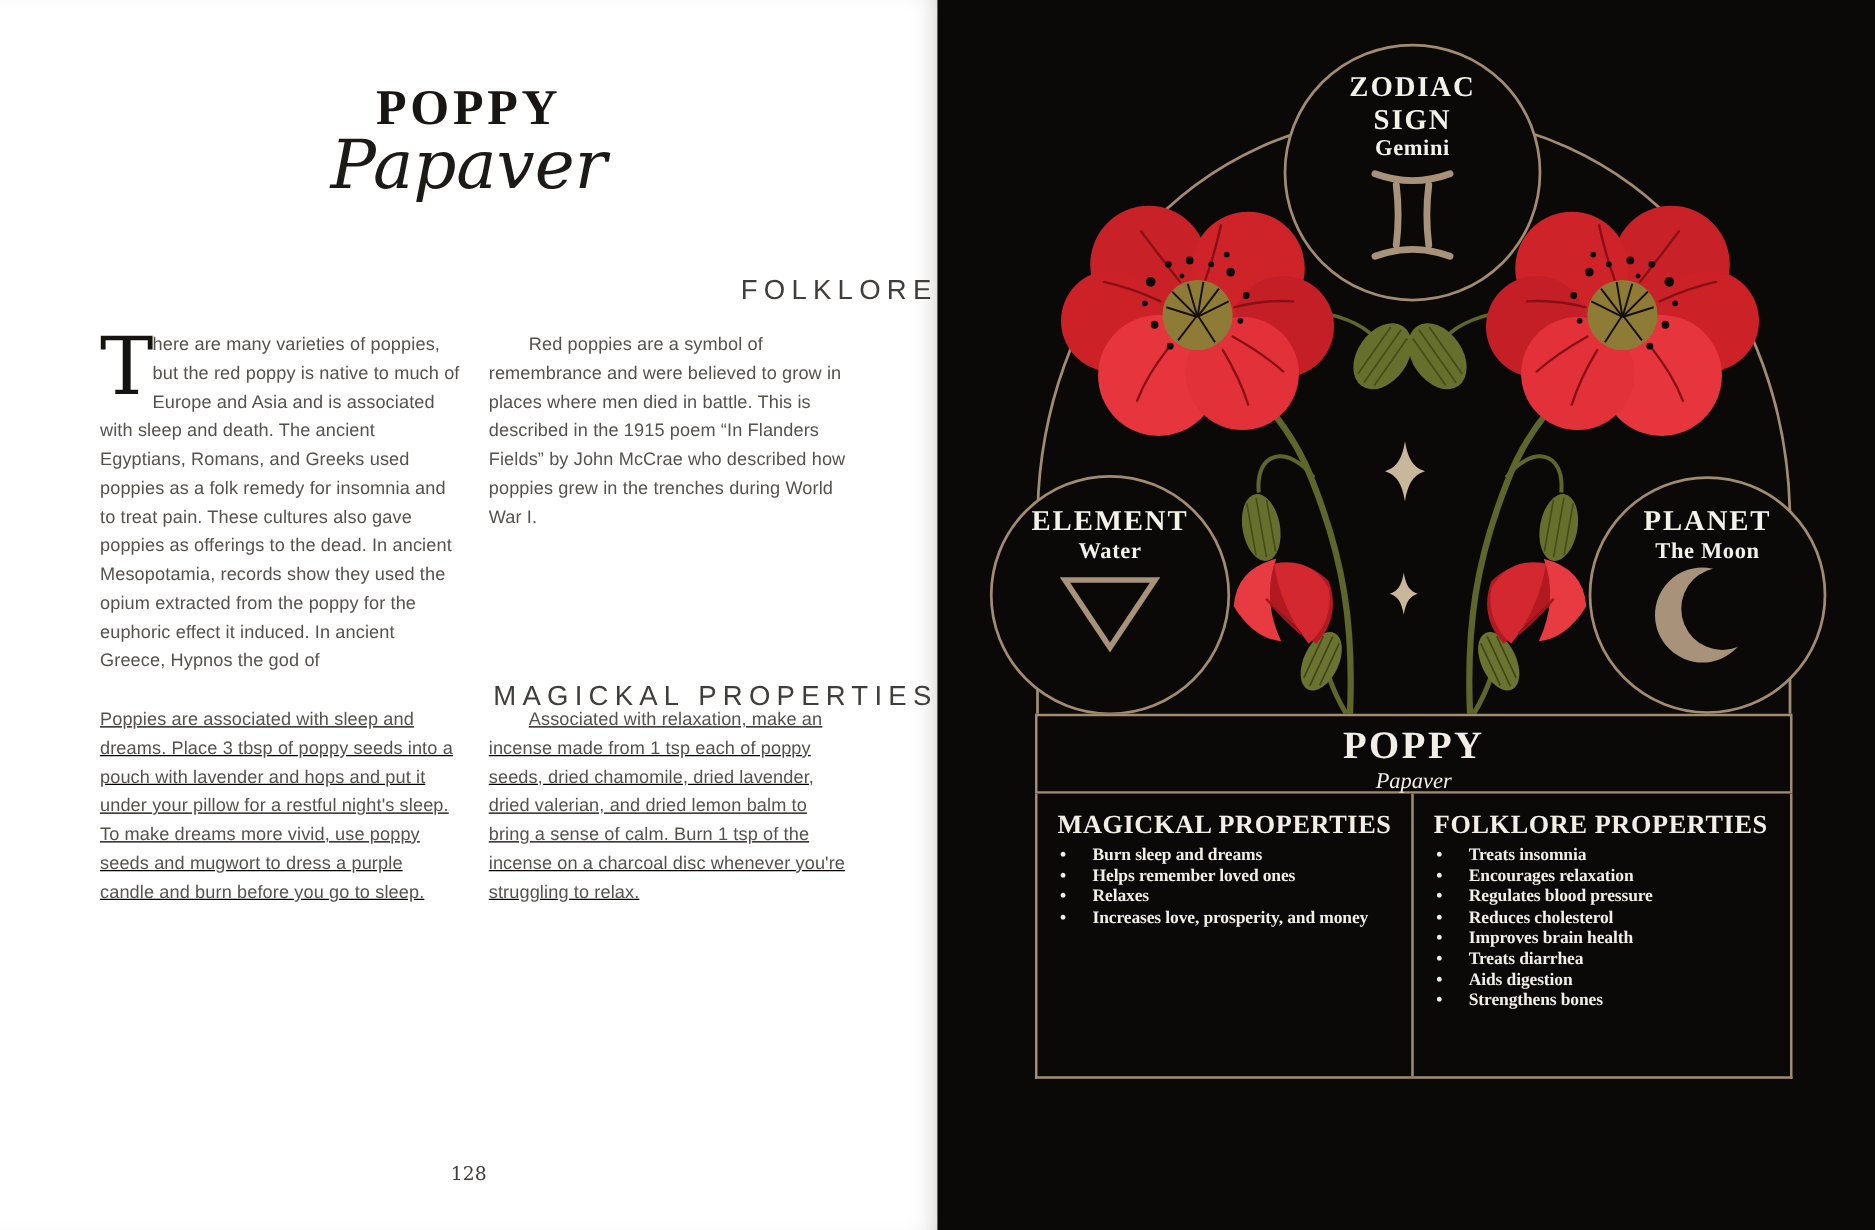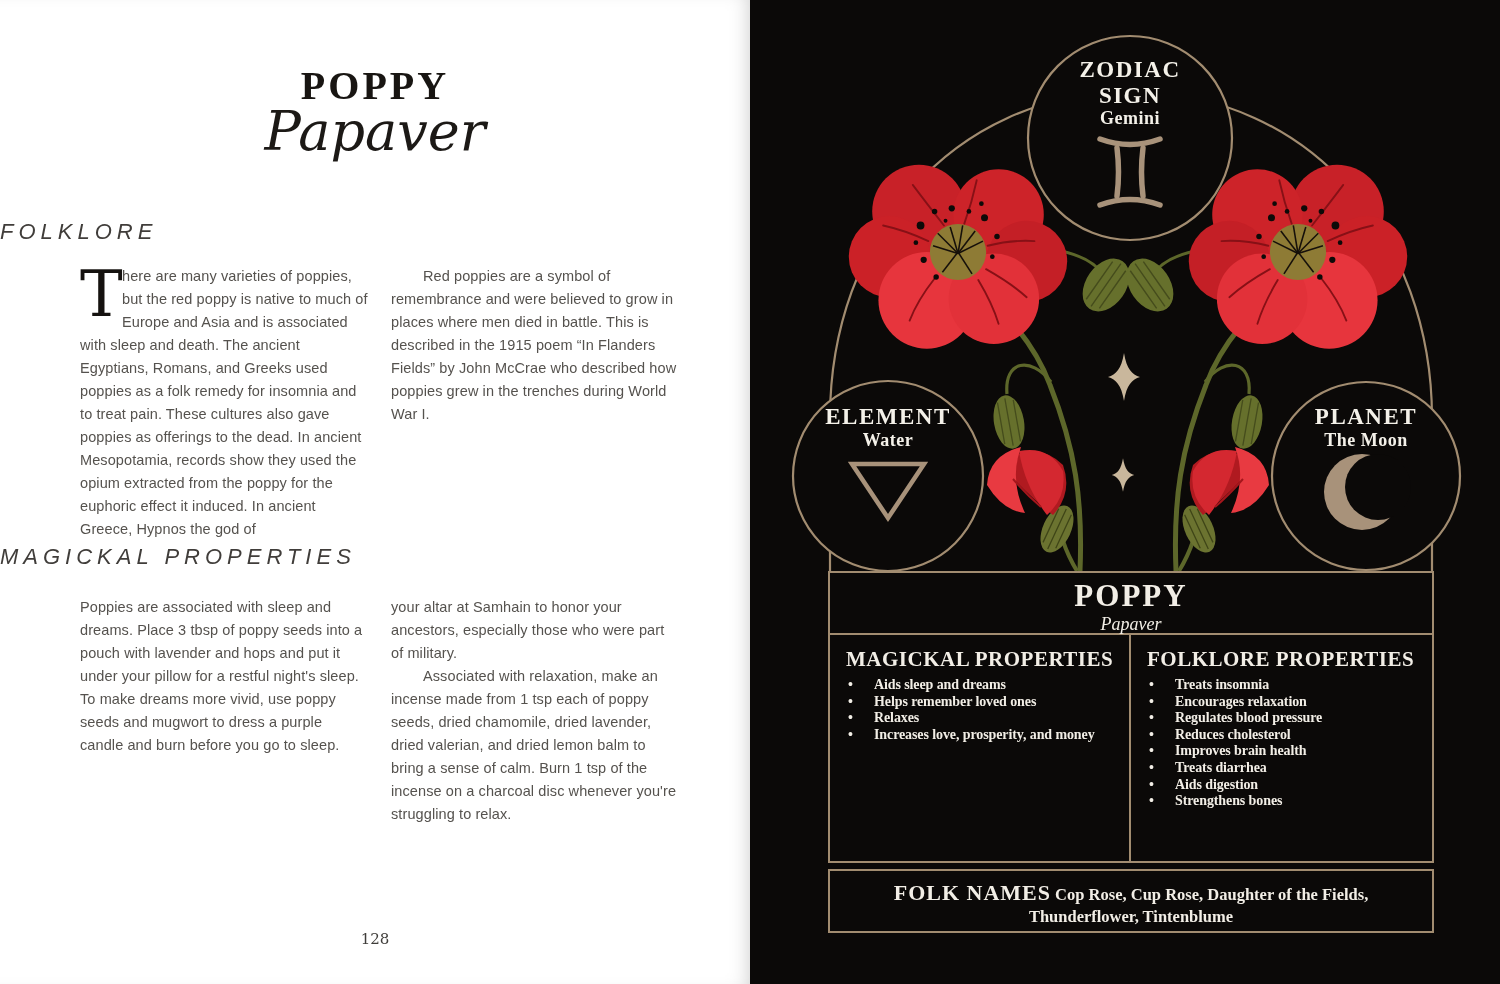--- a/index.html
+++ b/index.html
@@ -19,32 +19,32 @@
     position:absolute; left:0; top:64px; width:750px; text-align:center;
     font-family:"Liberation Serif", serif; font-weight:bold;
     font-size:40px; letter-spacing:3px; color:#181512; line-height:44px;
   }
   .lp-latin {
     position:absolute; left:0; top:100px; width:750px; text-align:center;
     font-family:"DejaVu Serif", serif; font-style:italic;
     font-size:54px; color:#1c1916; line-height:64px;
   }
   .lp-heading {
-    position:absolute; width:750px; left:0; text-align:left;
+    position:absolute; width:750px; left:0; text-align:right;
     font-family:"Liberation Sans", sans-serif; font-weight:400;
-    font-size:22px; letter-spacing:5px; color:#403d3a;font-style:italic;
+    font-size:22px; letter-spacing:5px; color:#403d3a;
   }
   .h-folklore { top:219px; }
   .h-magickal { top:544px; }
   .cols {
     position:absolute; left:80px; width:600px; display:flex; gap:22px;
   }
   .cols .col { width:289px; }
   .folklore-cols { top:265px; }
-  .magickal-cols { top:596px; }
+  .magickal-cols { top:565px;text-decoration:underline; }
   .body-text {
     font-size:14.5px; line-height:23px; color:#55524e;
     letter-spacing:0.1px; margin:0;
   }
   .indent { text-indent:32px; }
   .dropcap {
     float:left; font-family:"DejaVu Serif", serif;
     font-size:64px; line-height:52px; color:#15120f;
     width:34px; margin:3px 8px 0 0;
   }
@@ -118,21 +118,20 @@
         <p class="body-text indent">Red poppies are a symbol of remembrance and were believed to grow in places where men died in battle. This is described in the 1915 poem “In Flanders Fields” by John McCrae who described how poppies grew in the trenches during World War I.</p>
       </div>
     </div>
 
     <div class="lp-heading h-magickal">MAGICKAL PROPERTIES</div>
     <div class="cols magickal-cols">
       <div class="col">
         <p class="body-text">Poppies are associated with sleep and dreams. Place 3 tbsp of poppy seeds into a pouch with lavender and hops and put it under your pillow for a restful night's sleep. To make dreams more vivid, use poppy seeds and mugwort to dress a purple candle and burn before you go to sleep.</p>
       </div>
       <div class="col">
-        <p class="body-text">your altar at Samhain to honor your ancestors, especially those who were part of military.</p>
         <p class="body-text indent">Associated with relaxation, make an incense made from 1 tsp each of poppy seeds, dried chamomile, dried lavender, dried valerian, and dried lemon balm to bring a sense of calm. Burn 1 tsp of the incense on a charcoal disc whenever you're struggling to relax.</p>
       </div>
     </div>
 
     <div class="page-num">128</div>
   </div>
 
   <div class="page-right">
 
     <svg class="illustration" width="750" height="575" viewBox="0 0 750 575">
@@ -252,38 +251,35 @@
 
     <div class="rp-box title-box">
       <div class="name">POPPY</div>
       <div class="latin">Papaver</div>
     </div>
 
     <div class="rp-box props-row">
       <div class="props-cell first">
         <h3 class="props-heading">MAGICKAL PROPERTIES</h3>
         <ul class="props-list">
-          <li>Aids sleep and dreams</li>
+          <li>Burn sleep and dreams</li>
           <li>Helps remember loved ones</li>
           <li>Relaxes</li>
           <li>Increases love, prosperity, and money</li>
         </ul>
       </div>
       <div class="props-cell">
         <h3 class="props-heading">FOLKLORE PROPERTIES</h3>
         <ul class="props-list">
           <li>Treats insomnia</li>
           <li>Encourages relaxation</li>
           <li>Regulates blood pressure</li>
           <li>Reduces cholesterol</li>
           <li>Improves brain health</li>
           <li>Treats diarrhea</li>
           <li>Aids digestion</li>
           <li>Strengthens bones</li>
         </ul>
       </div>
     </div>
 
-    <div class="rp-box folk-box">
-      <p class="folk-line"><span class="folk-heading">FOLK NAMES</span> <span>Cop Rose, Cup Rose, Daughter of the Fields, Thunderflower, Tintenblume</span></p>
-    </div>
   </div>
 </div>
 
 </body></html>

